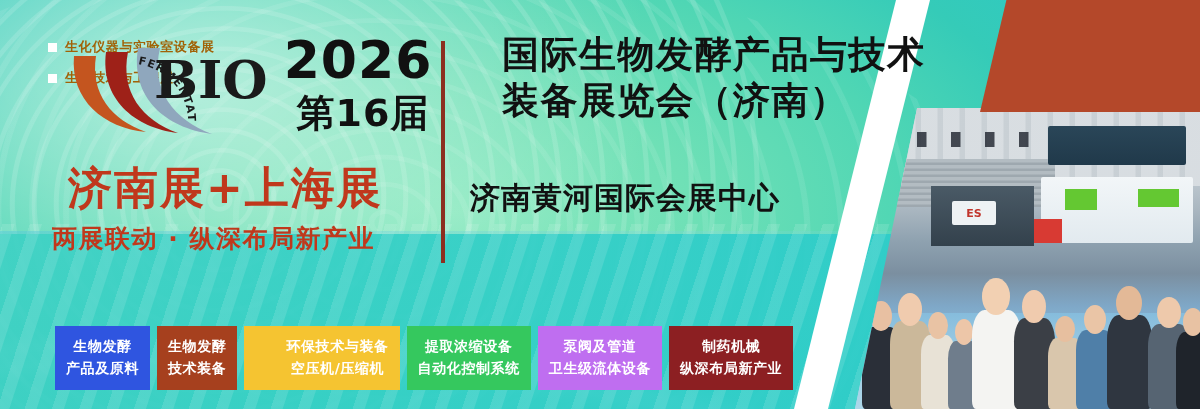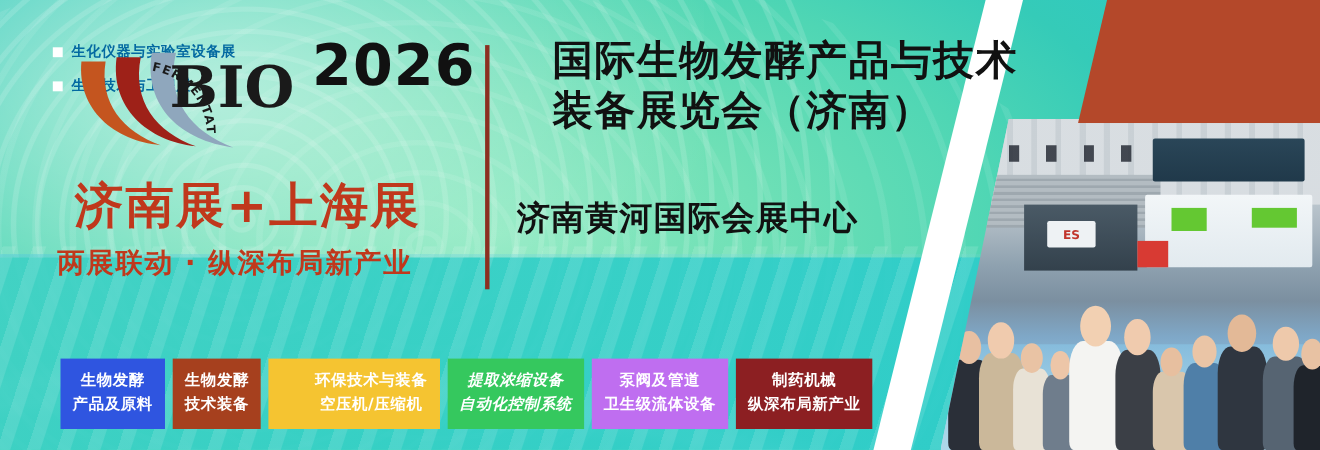--- a/index.html
+++ b/index.html
@@ -160,21 +160,21 @@
   }
   .orange-wedge {
     position: absolute; left: 0; top: 0; width: 220px; height: 112px;
     background: #b4482a;
     clip-path: polygon(12% 0%, 100% 0%, 100% 100%, 0% 100%);
   }
   .bullets { position: absolute; left: 30px; top: 32px; }
   .bullet-row { display: flex; align-items: center; gap: 8px; margin-bottom: 13px; }
   .bullet-sq { width: 9px; height: 9px; background: #fff; flex: none; }
   .bullet-txt {
-    color: #0369a1; font-weight: 700; font-size: 13px; letter-spacing: .6px;
+    color: #a16207; font-weight: 700; font-size: 13px; letter-spacing: .6px;
     white-space: nowrap; font-family: Liberation Serif, serif;
   }
 
   
   .photo-wrap {
     position: absolute; right: 0; top: 0; width: 345px; height: 409px;
     clip-path: polygon(100% 0%, 100% 100%, 23% 100%, 48% 0%);
     overflow: hidden;
   }
   .photo-wrap.lower { top: 108px; height: 301px;
@@ -360,20 +360,21 @@
       </defs>
       <text font-family="DejaVu Sans, Liberation Sans, sans-serif" font-size="11" font-weight="700" fill="#1a1a1a" letter-spacing="1.2">
         <textPath href="#arcpath" startOffset="2">FERMENTATION</textPath>
       </text>
     </svg>
     <div class="logo-bio">BIO</div>
   </div>
 
   <div class="year-block">
     <div class="year-num">2026</div>
+    <div class="year-edition">第16届</div>
   </div>
 
   <div class="divider" style="background: rgb(140, 47, 32);"></div>
 
   <div class="title-block">
     <div class="title-line">国际生物发酵产品与技术</div>
     <div class="title-line">装备展览会（济南）</div>
   </div>
 
   <div class="slogan-block">
@@ -391,21 +392,21 @@
       <span>产品及原料</span>
     </div>
     <div class="tag" style="background: rgb(166, 64, 30);">
       <span>生物发酵</span>
       <span>技术装备</span>
     </div>
     <div class="tag" style="background: rgb(245, 196, 49); padding-left: 42px;">
       <span>环保技术与装备</span>
       <span>空压机/压缩机</span>
     </div>
-    <div class="tag" style="background: rgb(53, 200, 94); font-style: italic;">
+    <div class="tag" style="background: rgb(53, 200, 94);">
       <span>提取浓缩设备</span>
       <span>自动化控制系统</span>
     </div>
     <div class="tag" style="background: rgb(191, 110, 240);">
       <span>泵阀及管道</span>
       <span>卫生级流体设备</span>
     </div>
     <div class="tag" style="background: rgb(140, 31, 34);">
       <span>制药机械</span>
       <span>纵深布局新产业</span>

